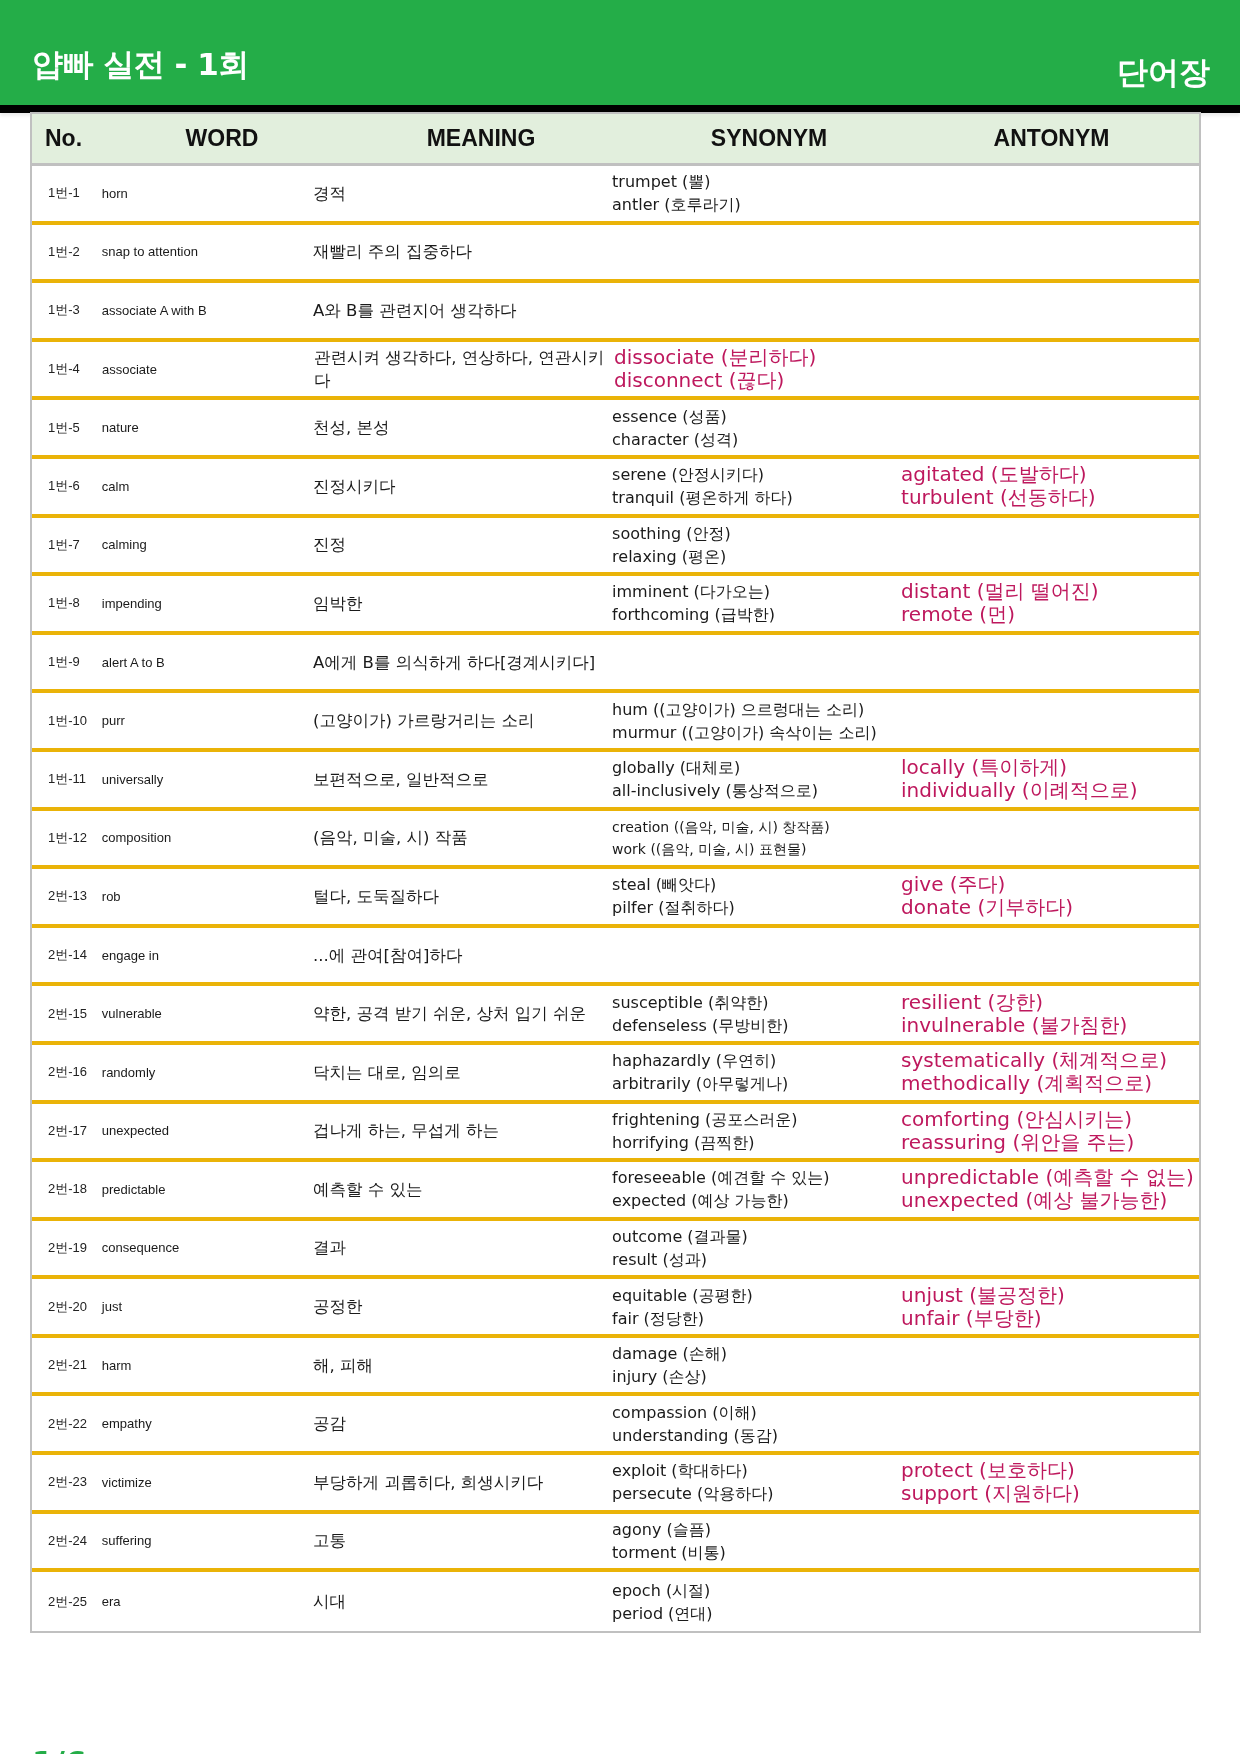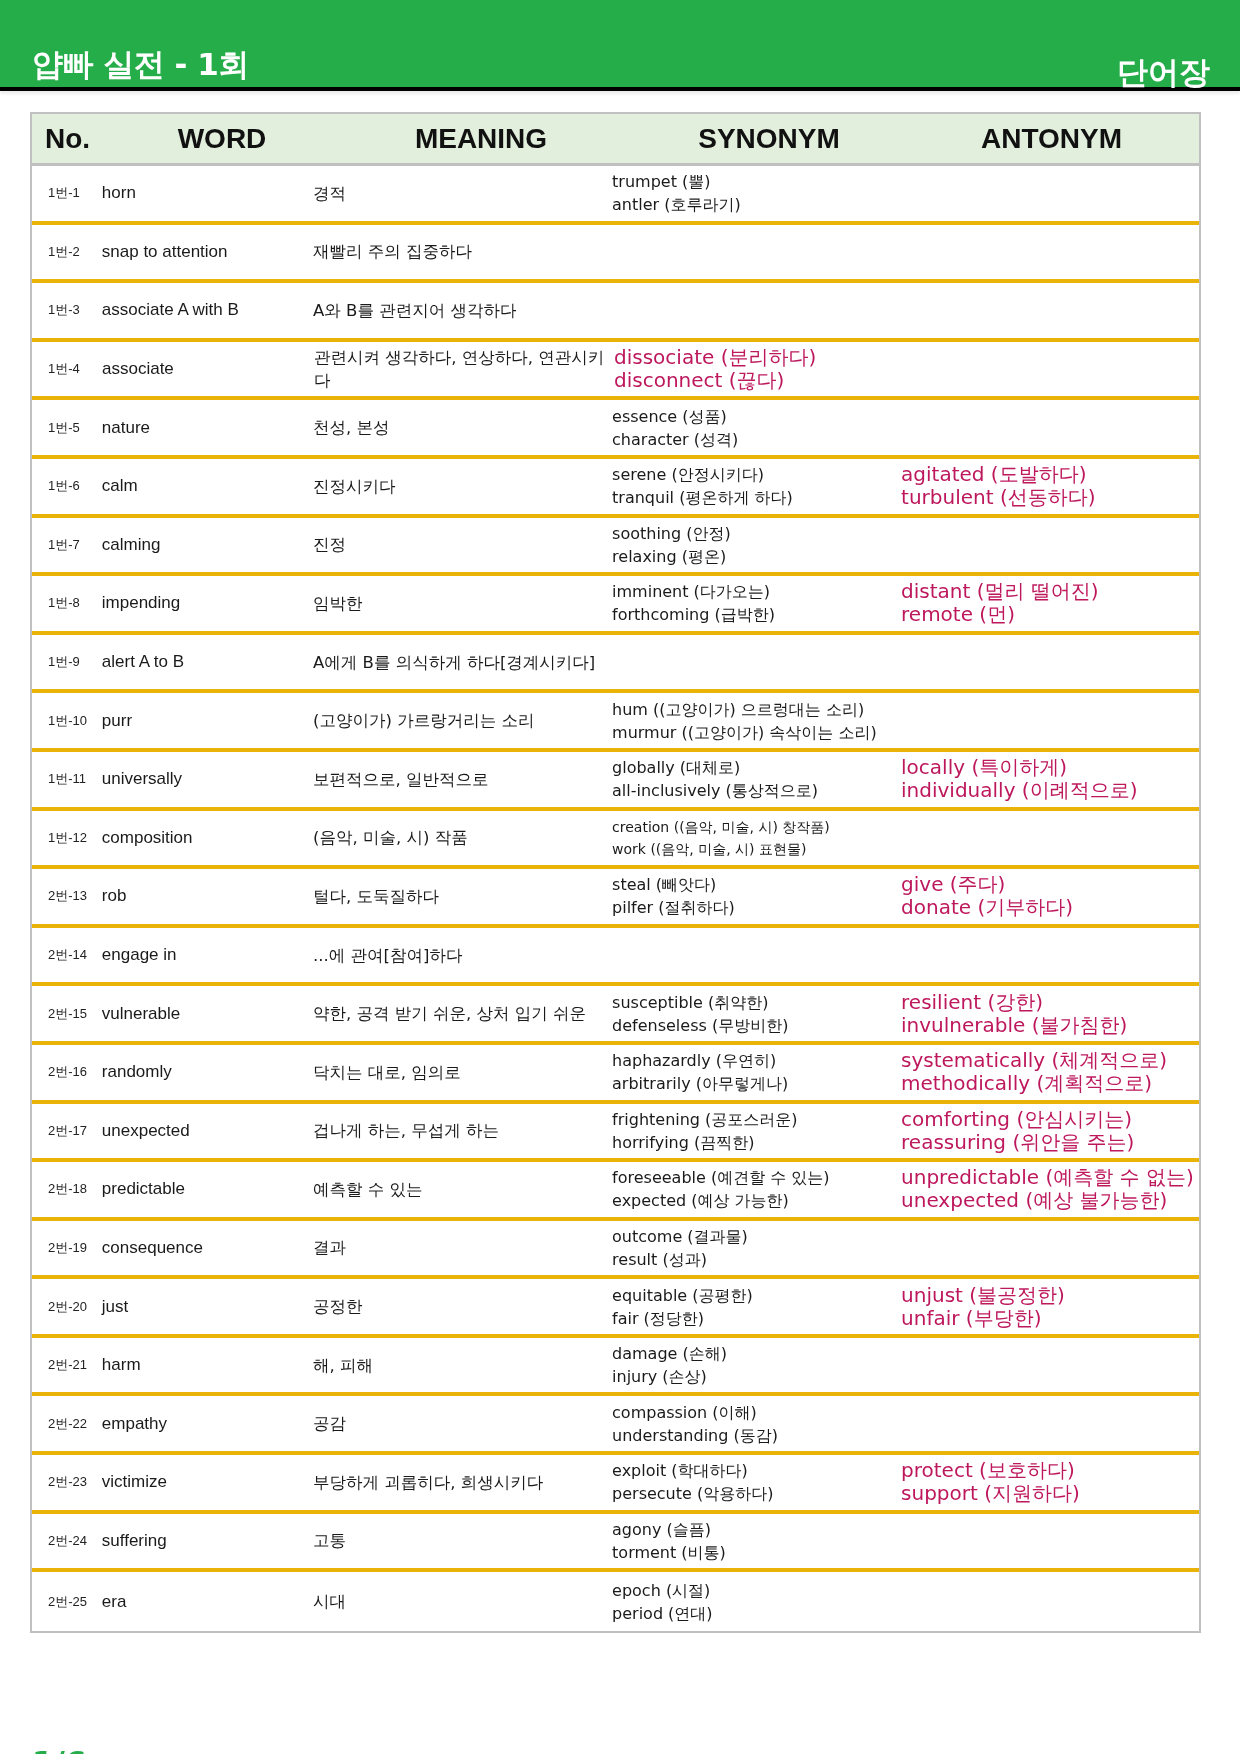--- a/index.html
+++ b/index.html
@@ -1,22 +1,22 @@
 <!DOCTYPE html>
 <html><head>
 <meta charset="utf-8">
 <style>
   * { box-sizing: border-box; margin: 0; padding: 0; }
   html, body { width: 1240px; height: 1754px; background: #ffffff; overflow: hidden; }
   body { font-family: "DejaVu Sans", "Liberation Sans", sans-serif; color: #1a1a1a; position: relative; }
 
   .topbar {
-    position: absolute; left: 0; top: 0; width: 1240px; height: 91px;
+    position: absolute; left: 0; top: 0; width: 1240px; height: 113px;
     background: #24ad48;
-    border-bottom: 4px solid #000000;
+    border-bottom: 8px solid #000000;
     box-shadow: 0 3px 3px rgba(0,0,0,0.08);
   }
   .topbar .title {
     position: absolute; left: 32px; top: 44px;
     color: #ffffff; font-size: 31px; font-weight: bold; letter-spacing: -0.5px;
     font-family: "DejaVu Sans", sans-serif;
   }
   .topbar .badge {
     position: absolute; right: 30px; top: 52px;
     color: #ffffff; font-size: 31px; font-weight: bold;
@@ -27,36 +27,36 @@
     position: absolute; left: 30px; top: 112px; width: 1171px;
     border: 2px solid #c0c0c0;
     border-collapse: collapse;
   }
   .head-row {
     display: flex; height: 52px; background: #e2efdd;
     border-bottom: 3px solid #c0c0c0;
     align-items: center;
   }
   .head-row div {
-    font-family: "Liberation Sans", sans-serif; font-size: 28px; font-weight: bold; color: #111;
+    font-family: "Liberation Sans", sans-serif; font-size: 23px; font-weight: bold; color: #111;
   }
   .h-no { width: 70px; padding-left: 13px; }
   .h-word { width: 210px; text-align: center; padding-left: 30px; }
   .h-meaning { width: 302px; text-align: center; padding-left: 36px; }
   .h-syn { width: 290px; text-align: center; padding-left: 20px; }
   .h-ant { width: 295px; text-align: center; }
 
   .row {
     display: flex; height: 58.6px;
     border-bottom: 4px solid #eab308;
     align-items: center;
   }
   .row:last-child { border-bottom: none; }
   .c-no { width: 70px; padding-left: 16px; font-size: 13px; font-family: "Liberation Sans", sans-serif; color: #222; }
-  .c-word { width: 212px; padding-left: 0; font-size: 17px; font-family: "Liberation Sans", sans-serif; color: #1a1a1a; }
+  .c-word { width: 212px; padding-left: 0; font-size: 13px; font-family: "Liberation Sans", sans-serif; color: #1a1a1a; }
   .c-meaning { width: 300px; padding-left: 0; font-size: 16.5px; line-height: 23px; color: #1a1a1a; padding-right: 8px; }
   .c-syn { width: 290px; padding-left: 0; font-size: 16px; line-height: 23px; color: #1a1a1a; }
   .c-ant { width: 299px; padding-left: 0; font-size: 20px; line-height: 23px; color: #be185d; }
   .c-syn.small { font-size: 14px; line-height: 22px; }
   .line { display: block; white-space: nowrap; }
 
   .page-num {
     position: absolute; left: 32px; top: 1744px;
     color: #24ad48; font-size: 31px; font-weight: bold;
     font-family: "DejaVu Sans", sans-serif;

